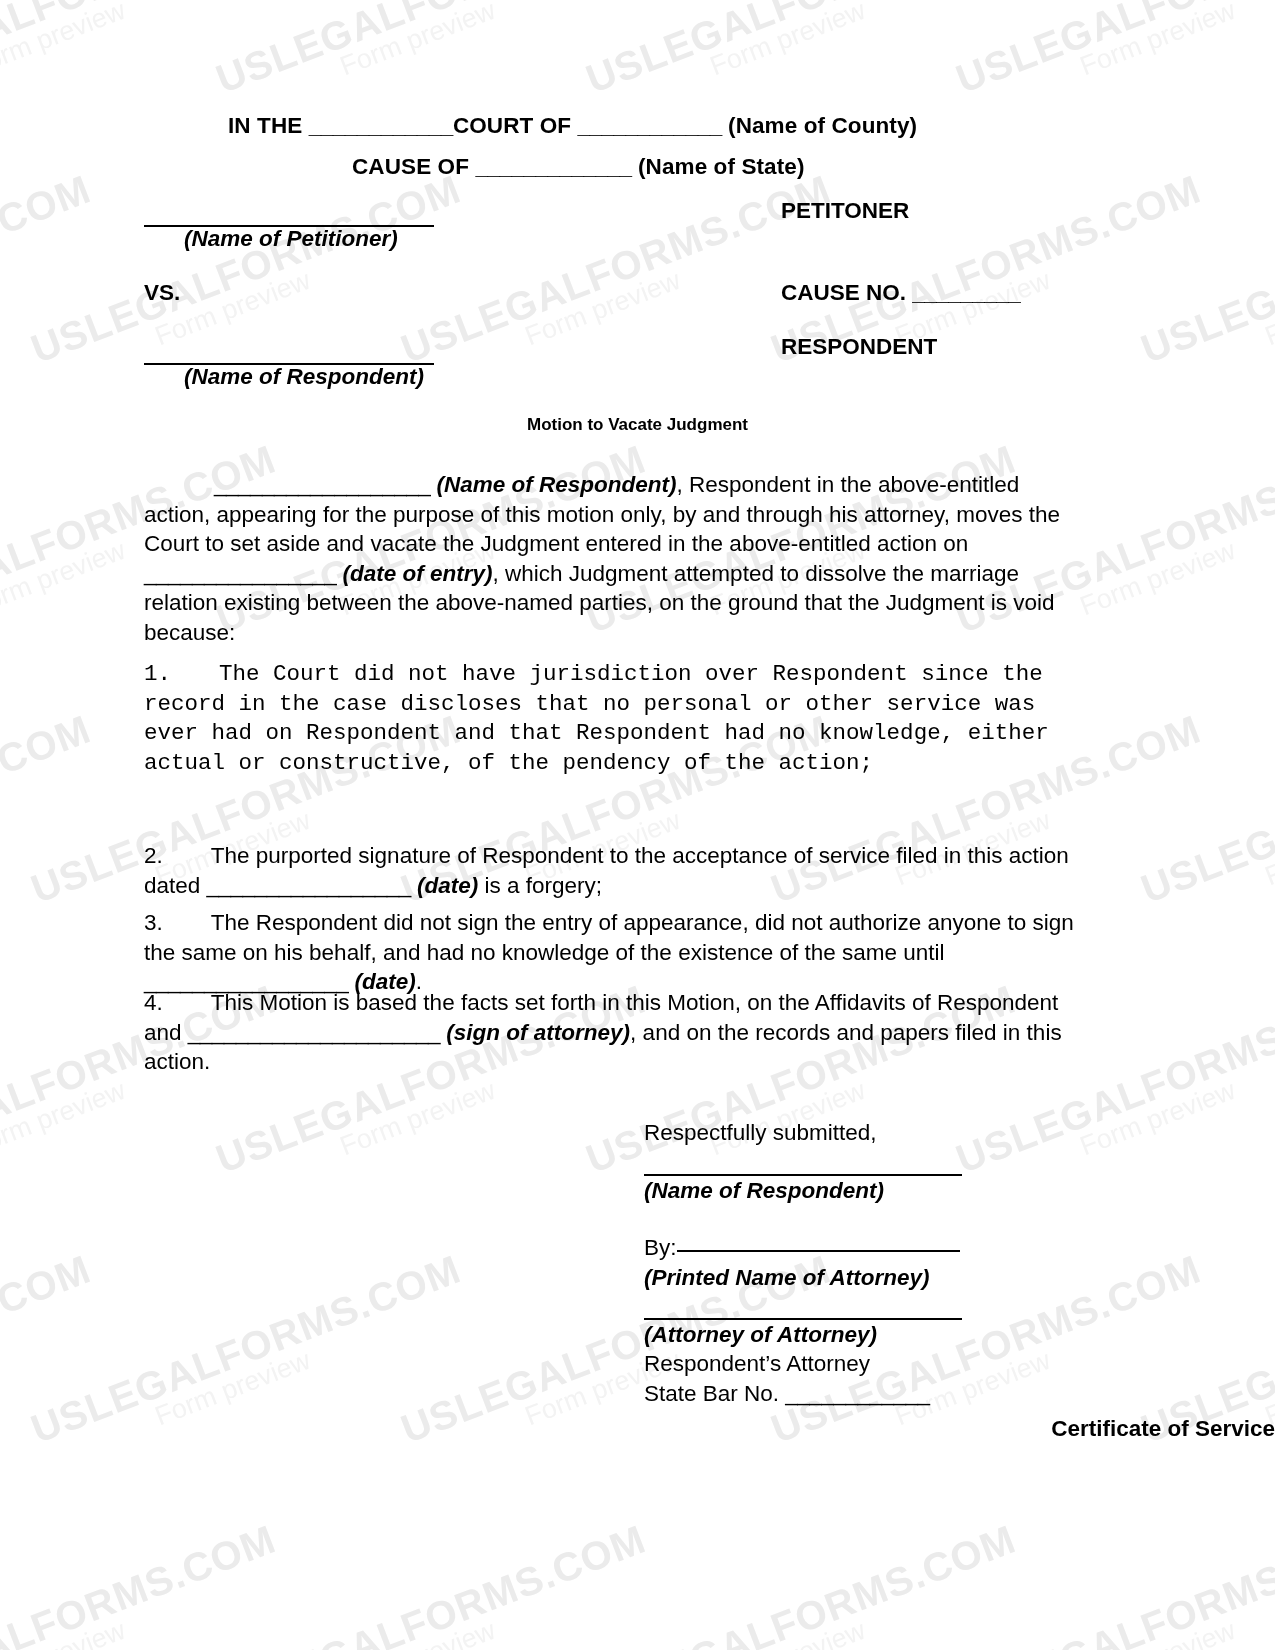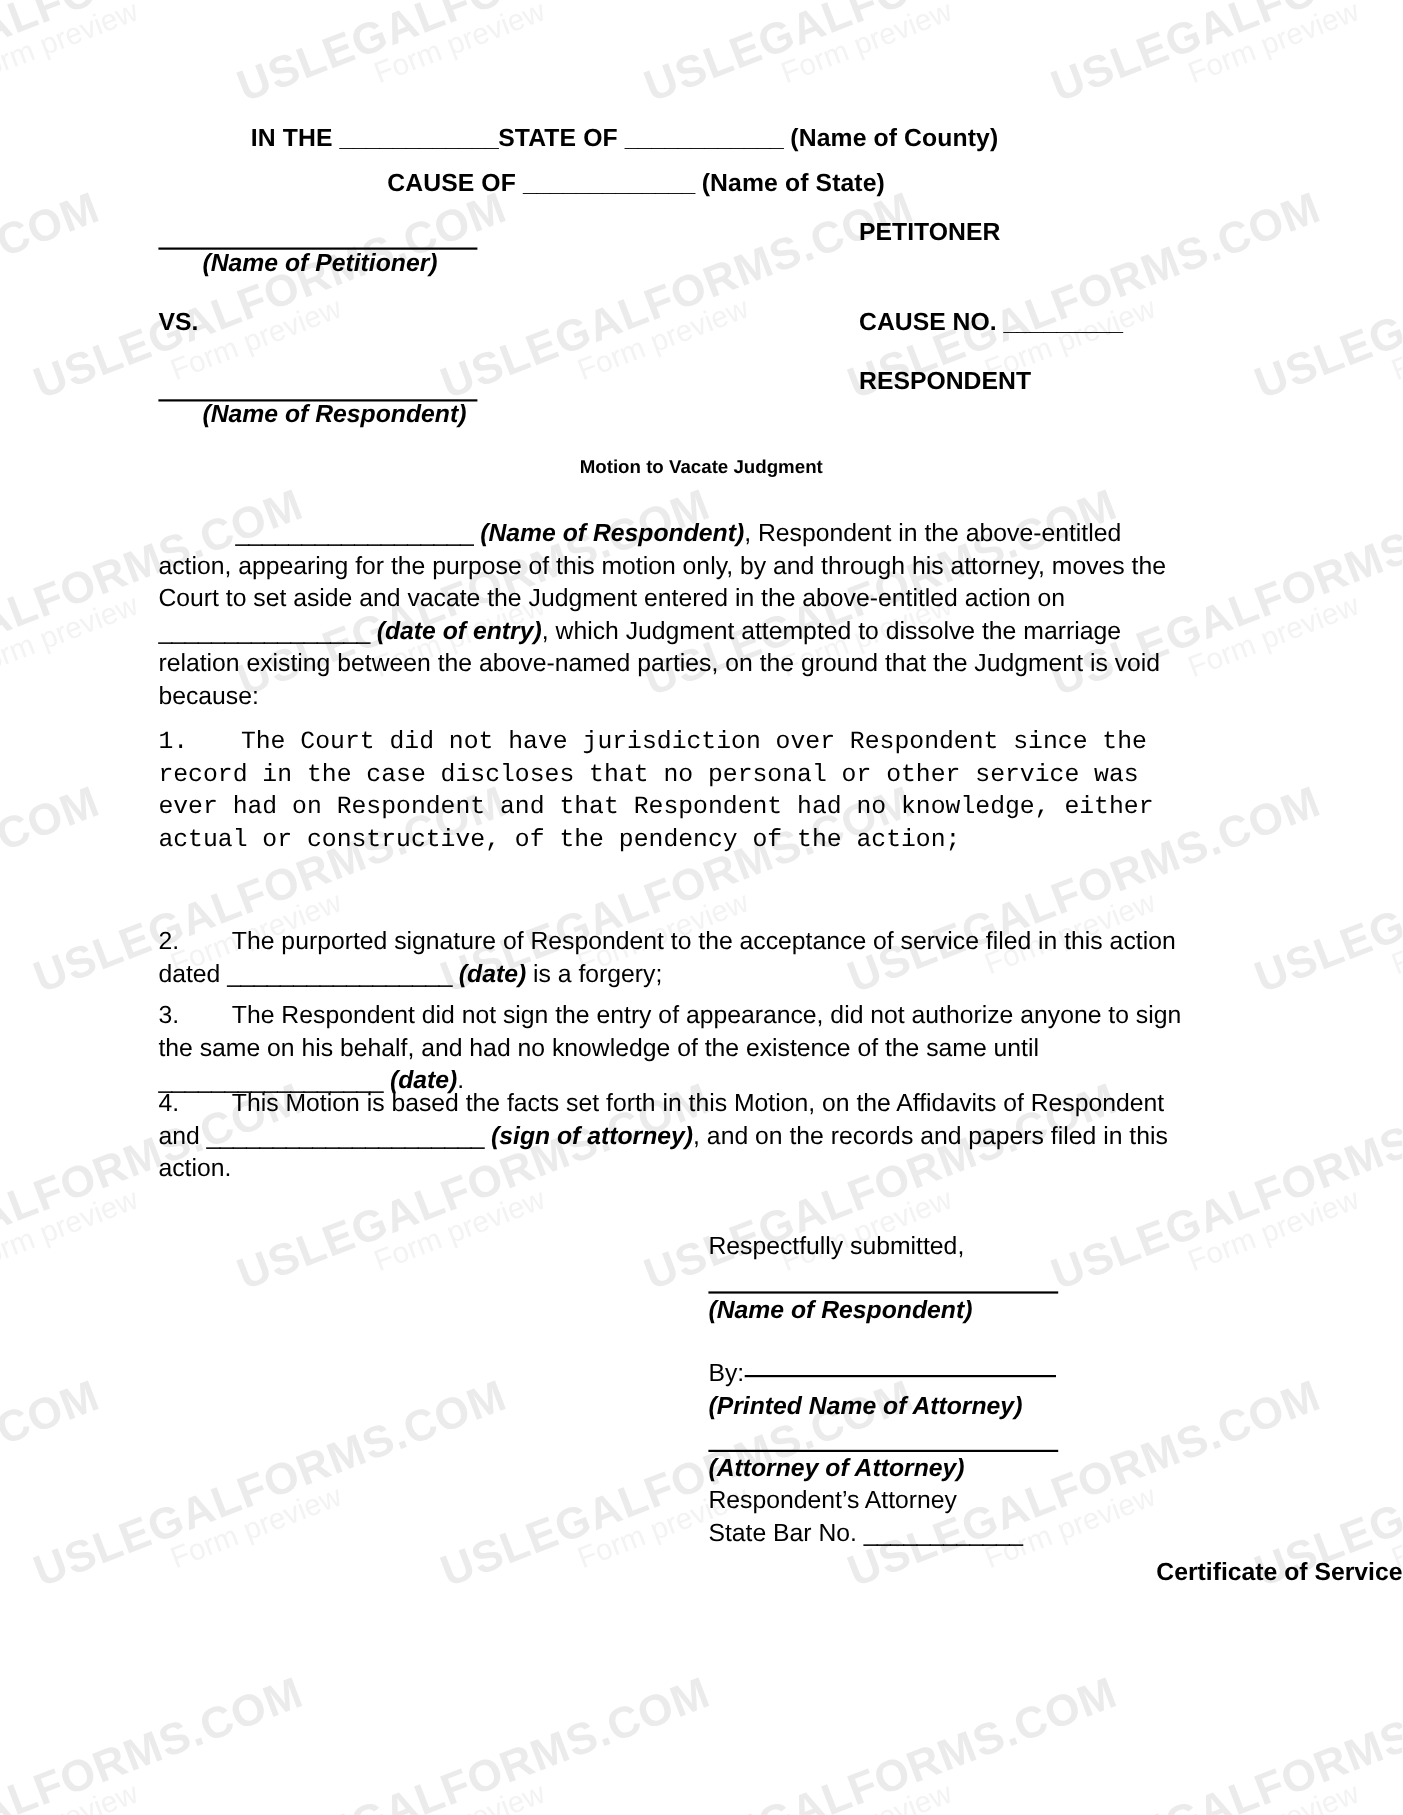--- a/index.html
+++ b/index.html
@@ -254,21 +254,21 @@
       </div>
       <div class="wm-unit" style="left: 950px; top: 1680px;">
         <span class="wm-main" style="color: rgb(235, 235, 235);">USLEGALFORMS.COM</span>
         <span class="wm-sub" style="color: rgb(243, 243, 243);">Form preview</span>
       </div>
     </div>
 
   <div class="content">
 
     <div class="abs hdr-line" style="left:228px; top:113px;">
-      <span>IN THE </span><span class="blank">____________</span><span>STATE OF </span><span class="blank">____________</span> <span class="ital">(Name of County)</span>
+      <span>IN THE </span><span class="blank">____________</span><span>COURT OF </span><span class="blank">____________</span> <span class="ital">(Name of County)</span>
     </div>
 
     <div class="abs hdr-line" style="left:352px; top:154px;">
       <span>CAUSE OF </span><span class="blank">_____________</span> <span class="ital">(Name of State)</span>
     </div>
 
     <div class="abs party-rule" style="left:144px; top:225px;"></div>
     <div class="abs party-cap" style="left:144px; top:226px;">(Name of Petitioner)</div>
     <div class="abs side-label" style="left:781px; top:198px;">PETITONER</div>
 

